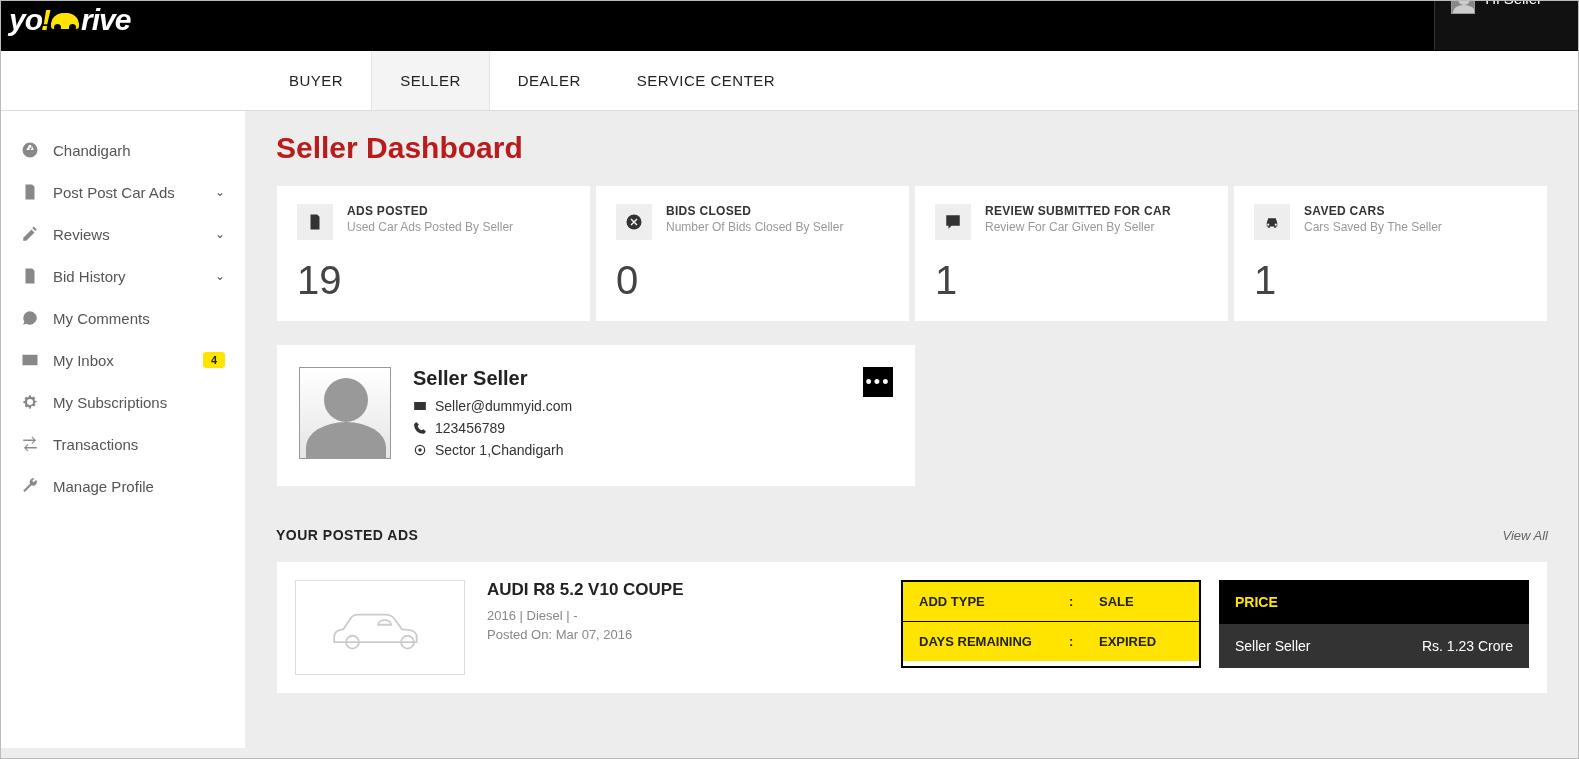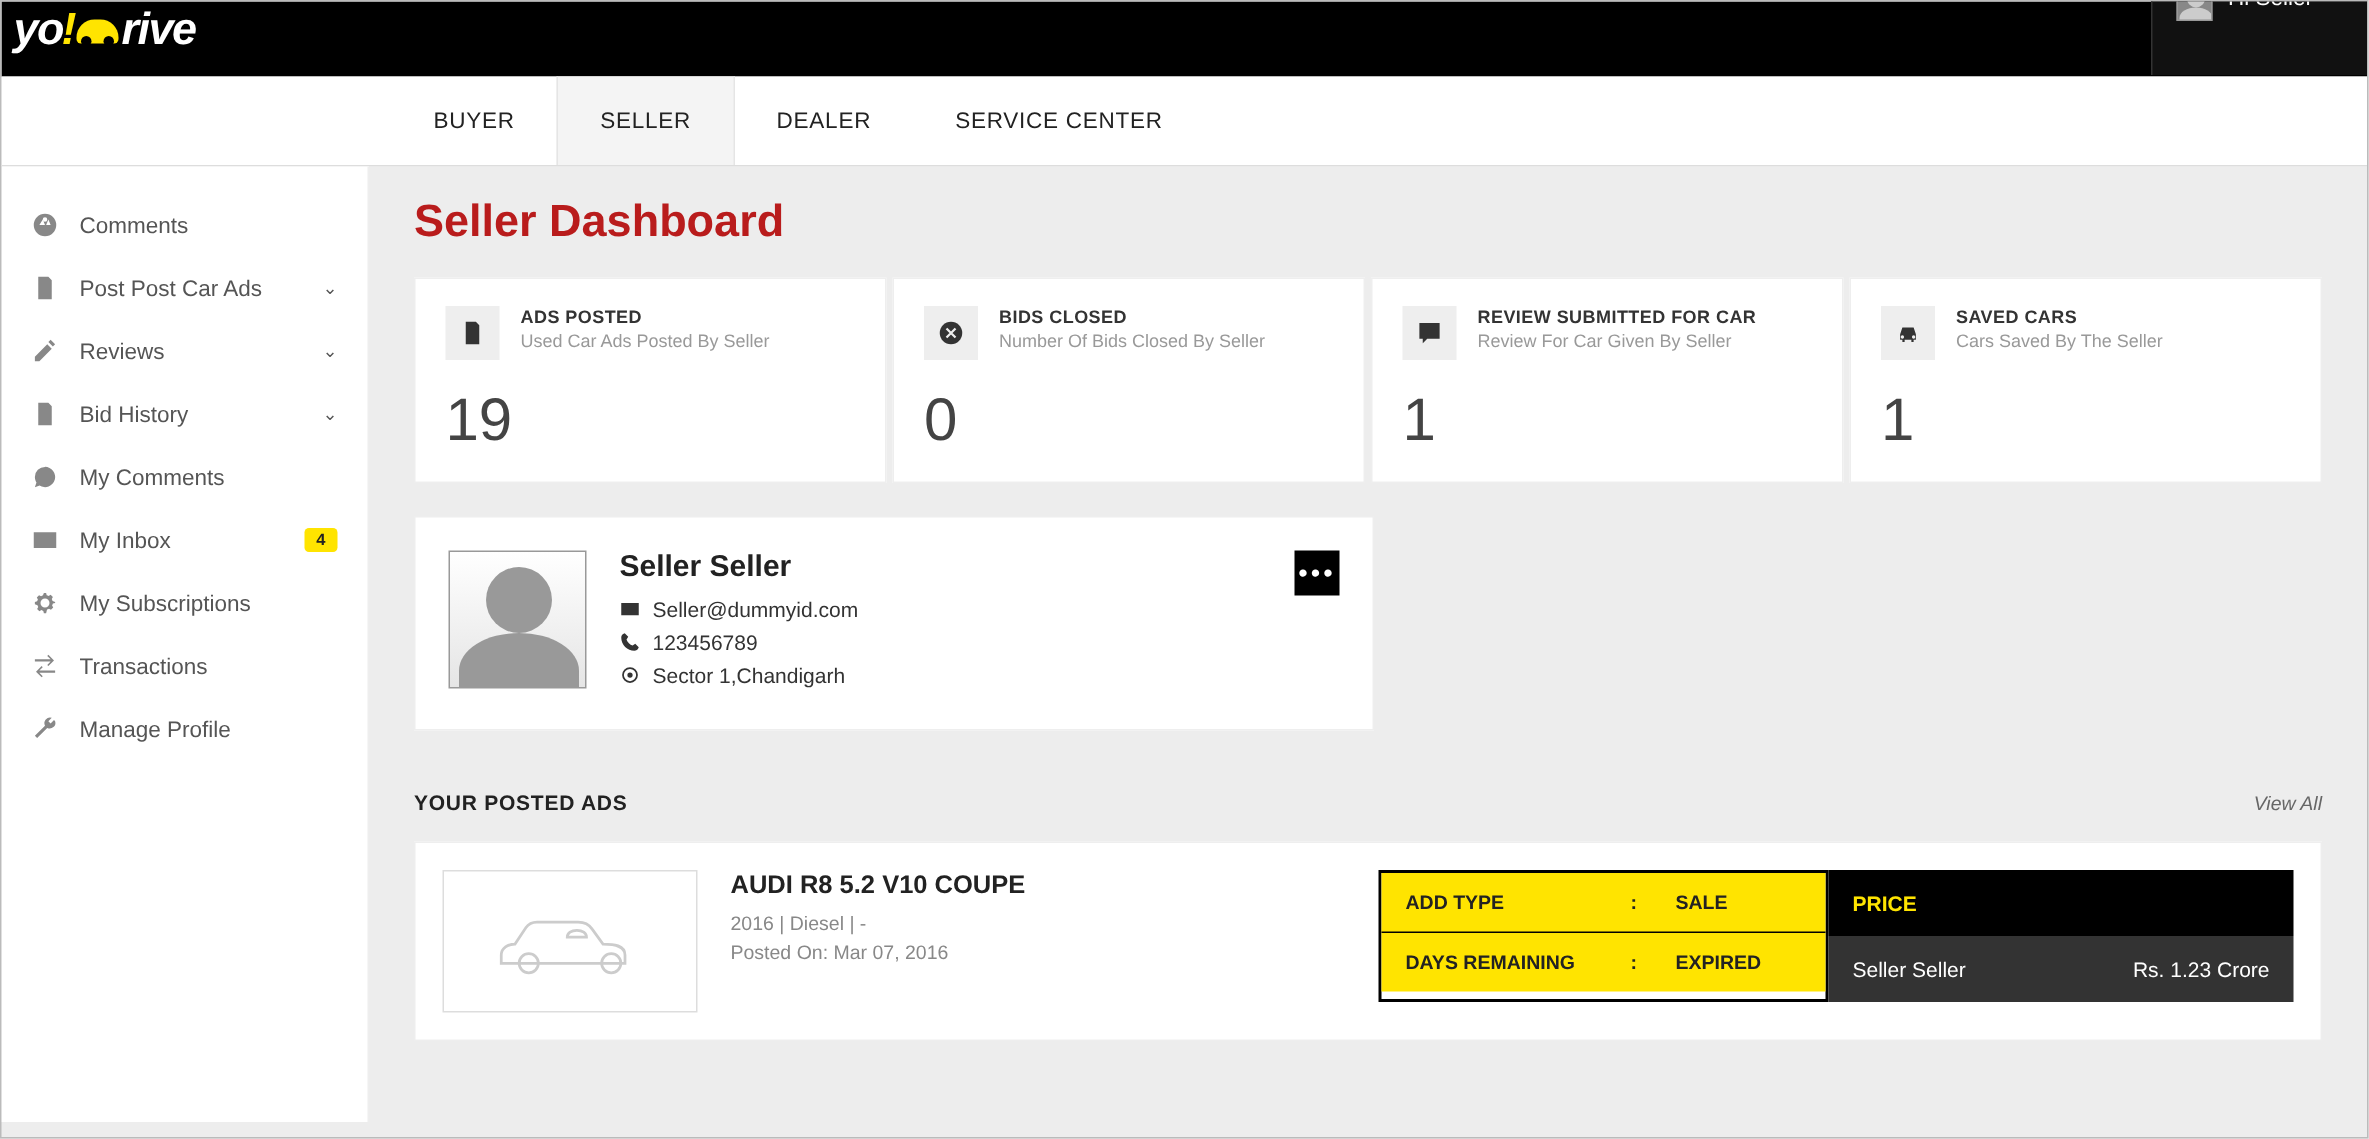--- a/index.html
+++ b/index.html
@@ -44,21 +44,21 @@
 .dots{position:absolute;right:22px;top:22px;width:30px;height:30px;background:#000;color:#fff;display:flex;align-items:center;justify-content:center;font-size:18px;letter-spacing:2px;cursor:pointer}
 .section-head{background:#ededed;padding:18px 0;display:flex;justify-content:space-between;align-items:center}
 .section-title{font-size:14px;font-weight:bold;color:#222;letter-spacing:.5px}
 .view-all{font-size:13px;font-style:italic;color:#666;cursor:pointer}
 .ad-card{background:#fff;border:1px solid #eee;padding:18px;display:flex;gap:22px;align-items:flex-start}
 .ad-thumb{width:170px;height:95px;border:1px solid #ddd;display:flex;align-items:center;justify-content:center}
 .ad-thumb svg{width:110px;height:55px;stroke:#ccc;fill:none;stroke-width:2}
 .ad-info{flex:1}
 .ad-title{font-size:17px;font-weight:bold;color:#222;margin-bottom:8px}
 .ad-meta{font-size:13px;color:#888;margin-bottom:4px}
-.ad-right{display:flex;gap:0}
+.ad-right{display:flex;gap:18px}
 .yellow-box{border:2px solid #000;width:300px}
 .yellow-row{background:#ffe400;padding:12px 16px;font-size:13px;color:#222;font-weight:bold;border-bottom:1px solid #000;display:flex}
 .yellow-row:last-child{border-bottom:none}
 .yr-label{width:150px}.yr-colon{width:30px}
 .price-box{width:310px}
 .price-head{background:#000;color:#ffe400;padding:14px 16px;font-size:14px;font-weight:bold}
 .price-row{background:#333;color:#fff;padding:14px 16px;font-size:14px;display:flex;justify-content:space-between}
 </style>
 </head>
 <body>
@@ -83,21 +83,21 @@
   <div class="tab">DEALER</div>
   <div class="tab">SERVICE CENTER</div>
 </div>
 
 <div class="layout">
   <div class="sidebar">
     <div class="side-item">
       <svg class="ic" viewBox="0 0 24 24">
           <path d="M12 2a10 10 0 00-10 10 10 10 0 0020 0A10 10 0 0012 2zm0 3a2 2 0 110 4 2 2 0 010-4zm-5 7l3-5 2 5h-5zm10 0h-4l2-5 2 5z"></path>
         </svg>
-      <span>Comments</span>
+      <span>Chandigarh</span>
     </div>
     <div class="side-item">
       <svg class="ic" viewBox="0 0 24 24">
           <path d="M6 2h9l3 3v17H6V2zm2 6h8v1H8V8zm0 3h8v1H8v-1zm0 3h8v1H8v-1z"></path>
         </svg>
       <span>Post Post Car Ads</span>
       <span class="chev">⌄</span>
     </div>
     <div class="side-item">
       <svg class="ic" viewBox="0 0 24 24">

